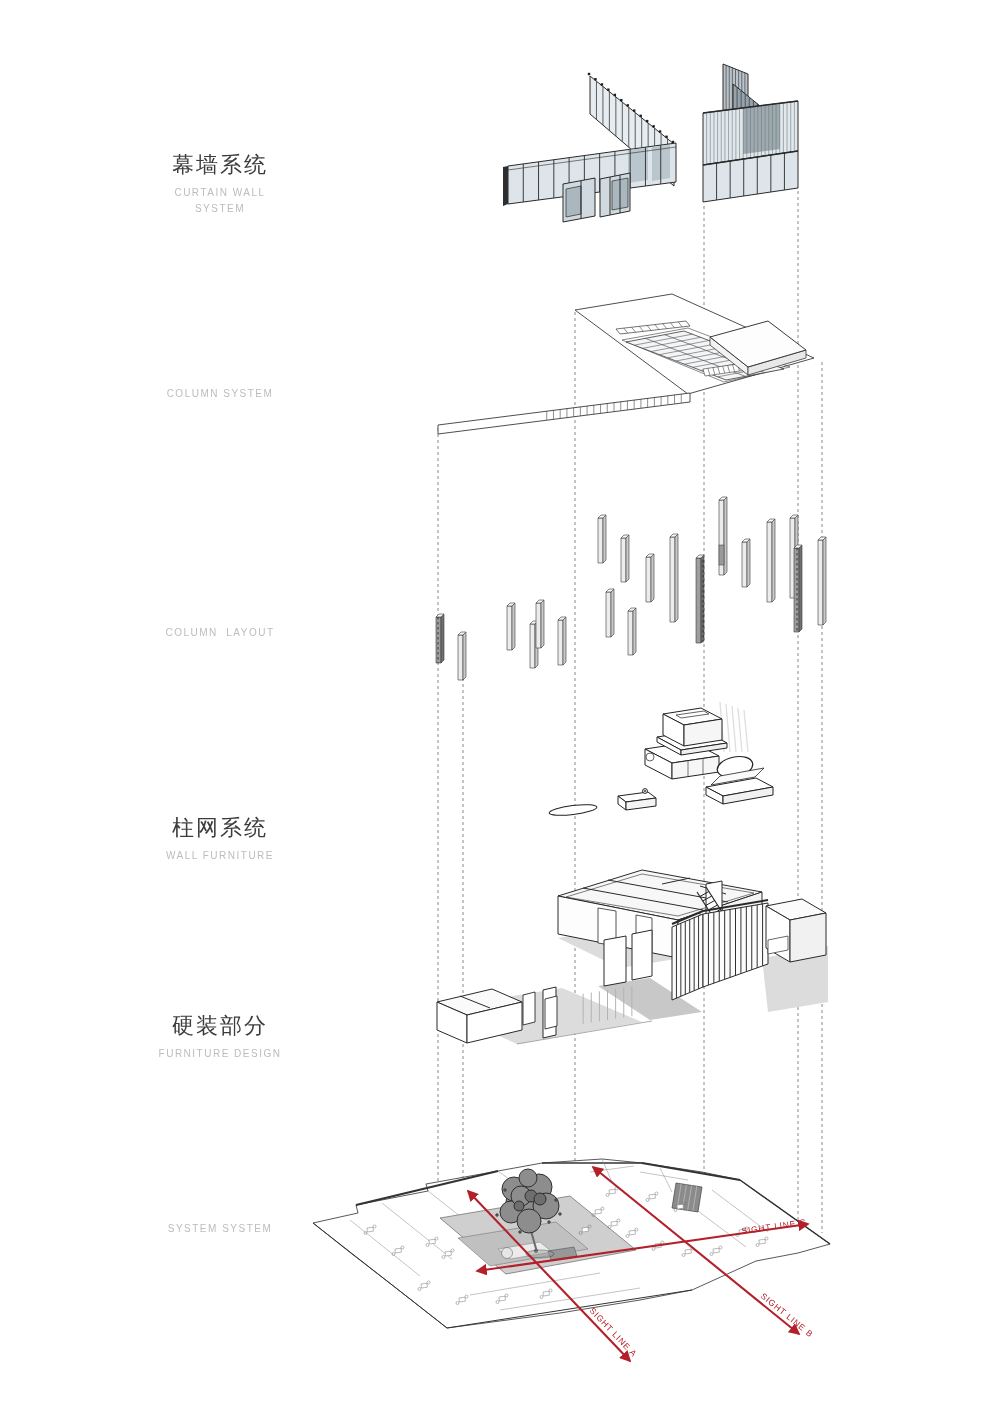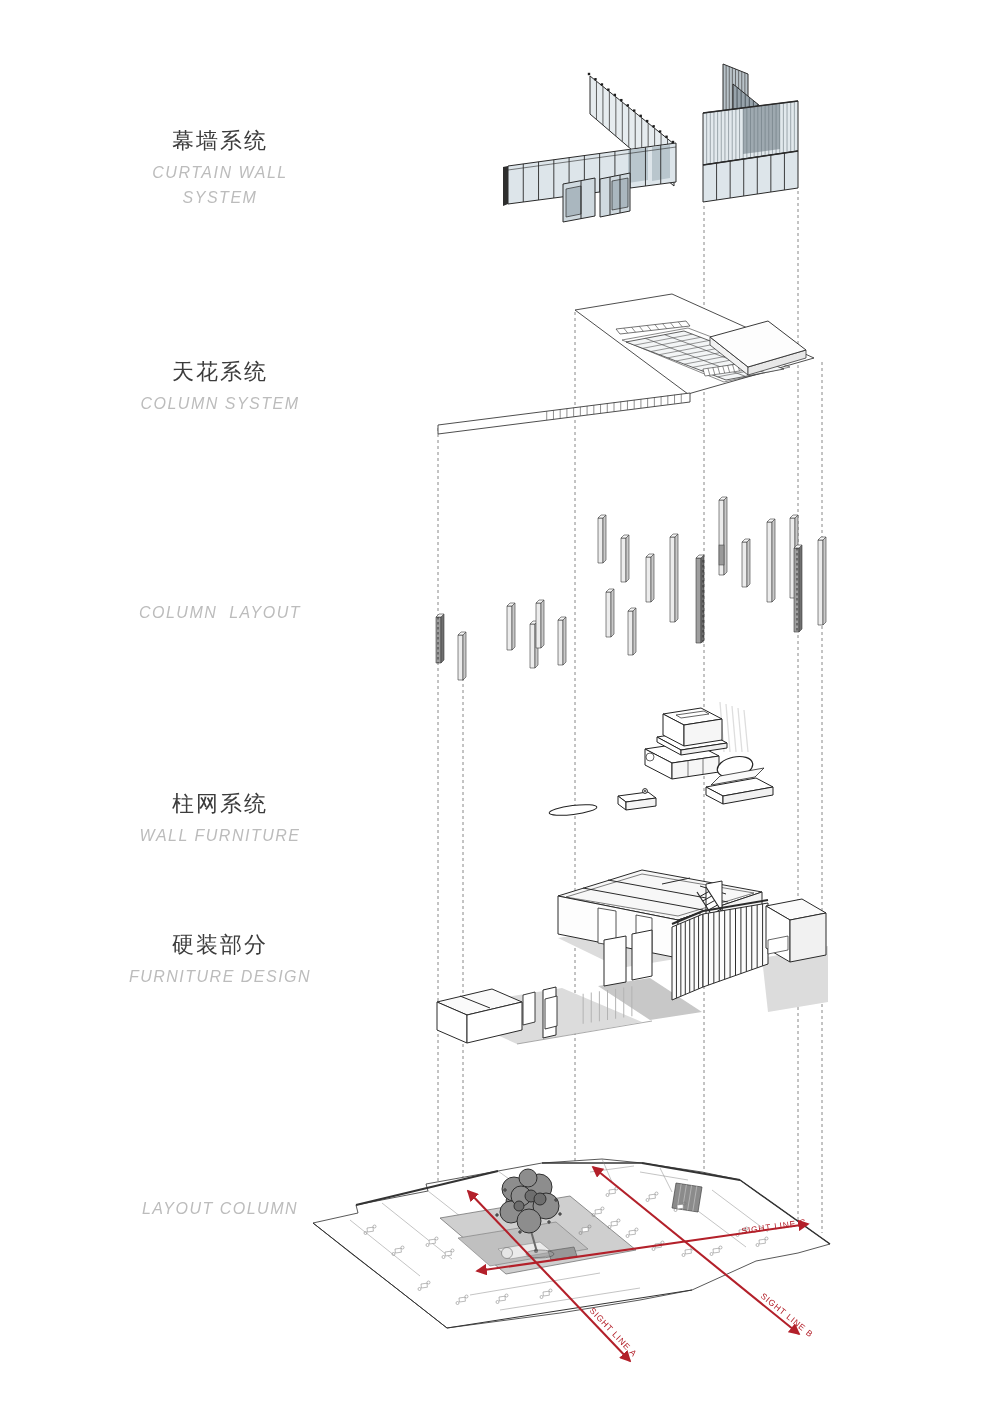--- a/index.html
+++ b/index.html
@@ -1,50 +1,49 @@
 <!DOCTYPE html>
 <html><head>
 <meta charset="utf-8">
 <style>
   html,body{margin:0;padding:0;background:#fff;}
   .page{position:relative;width:1000px;height:1414px;background:#fff;overflow:hidden;
         font-family:"Liberation Sans","DejaVu Sans",sans-serif;}
   .drawing{position:absolute;left:0;top:0;}
-  .layer-label{position:absolute;left:120px;width:200px;text-align:center;}
+  .layer-label{position:absolute;left:120px;width:200px;text-align:center;margin-top:24px;}
   .layer-label .zh{font-size:22px;color:#3c3c3c;letter-spacing:2px;font-weight:500;}
-  .layer-label .en{margin-top:5px;font-size:16px;color:#bcbcbc;letter-spacing:1.5px;
-                   line-height:1.55;white-space:pre-wrap;font-style:italic;}
+  .layer-label .en{margin-top:5px;font-size:10px;color:#bcbcbc;letter-spacing:1.5px;
+                   line-height:1.55;white-space:pre-wrap;}
 </style>
 </head>
 <body>
 
 <div class="page">
 
   <div class="layer-label" style="top:126px">
     <div class="zh">幕墙系统</div>
     <div class="en">CURTAIN WALL
 SYSTEM</div>
   </div>
   <div class="layer-label" style="top:357px">
-    <div class="zh">天花系统</div>
     <div class="en">COLUMN SYSTEM</div>
   </div>
   <div class="layer-label" style="top:596px">
     <div class="en">COLUMN  LAYOUT</div>
   </div>
   <div class="layer-label" style="top:789px">
     <div class="zh">柱网系统</div>
     <div class="en">WALL FURNITURE</div>
   </div>
-  <div class="layer-label" style="top:930px">
+  <div class="layer-label" style="top:987px">
     <div class="zh">硬装部分</div>
     <div class="en">FURNITURE DESIGN</div>
   </div>
   <div class="layer-label" style="top:1192px">
-    <div class="en">LAYOUT COLUMN</div>
+    <div class="en">SYSTEM SYSTEM</div>
   </div>
 
   <svg class="drawing" width="1000" height="1414" viewBox="0 0 1000 1414">
     <defs>
       <marker id="arr" viewBox="0 0 10 10" refX="8.5" refY="5" markerWidth="5.5" markerHeight="5.5" orient="auto-start-reverse">
         <path d="M0,0 L10,5 L0,10 z" fill="#b3202a"></path>
       </marker>
     </defs>
 
     <g stroke="#7a7a7a" stroke-width="0.9" stroke-dasharray="3 3">

